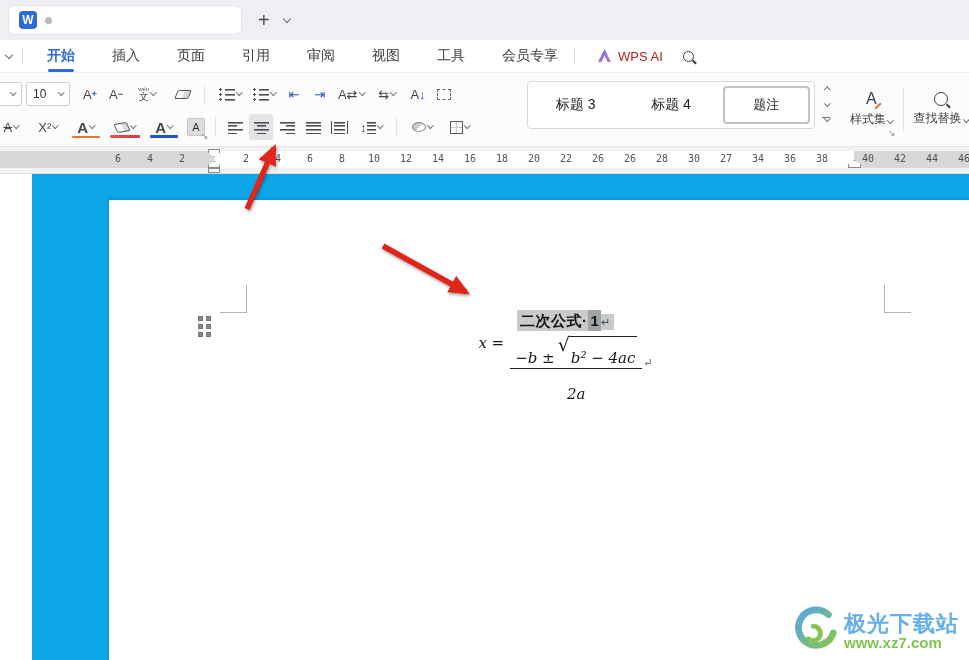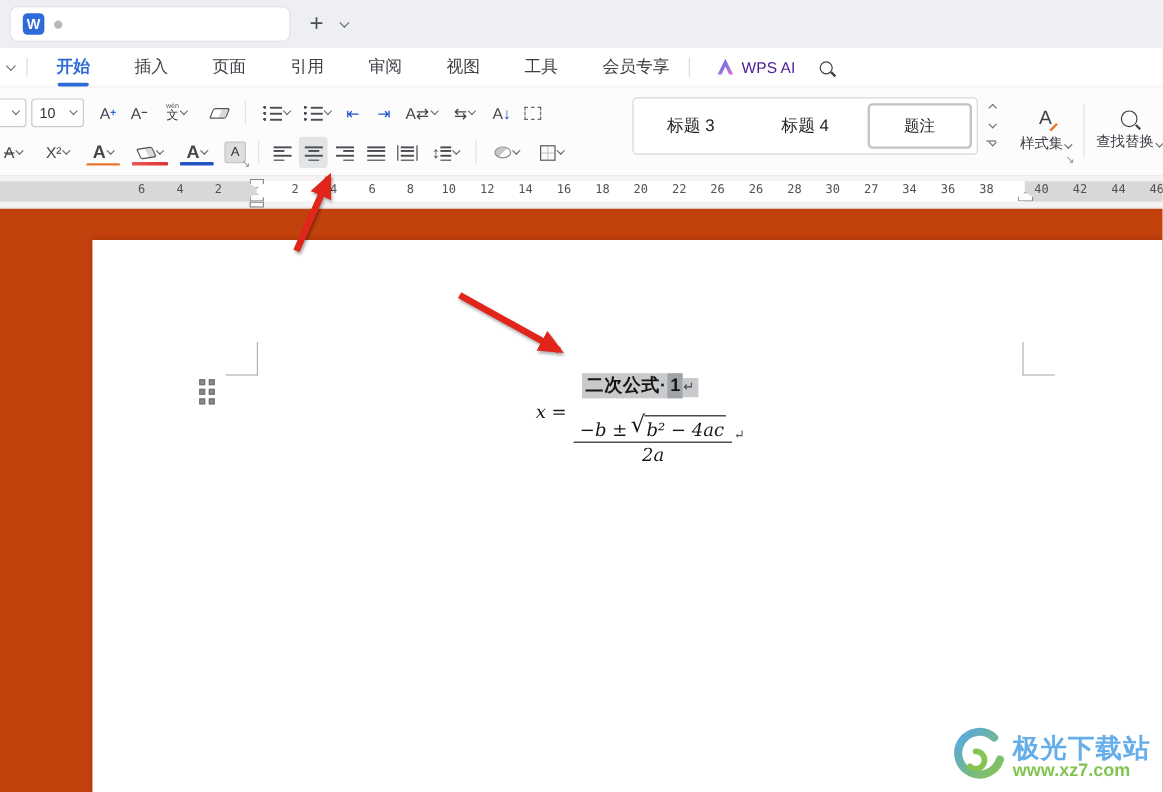--- a/index.html
+++ b/index.html
@@ -24,21 +24,21 @@
   
   .menubar { height:33px; background:#fff; display:flex; align-items:center; padding:0 10px 0 6px;
     border-bottom:1px solid #ececec; }
   .vdiv { width:1px; height:16px; background:#dcdcdc; margin:0 10px; }
   .menu-items { display:flex; align-items:center; gap:33px; margin-left:12px; }
   .menu-item { font-size:14px; color:#3d4045; position:relative; padding:6px 2px; cursor:default; }
   .menu-item.active { color:var(--accent_blue); font-weight:bold; }
   .menu-item.active::after { content:""; position:absolute; left:50%; transform:translateX(-50%);
     bottom:-1px; width:26px; height:3px; background:var(--accent_blue); border-radius:2px; }
   .ai-area { display:flex; align-items:center; gap:6px; margin-left:12px; }
-  .ai-text { font-size:13px; color:#4c1d95; }
+  .ai-text { font-size:13px; color:#b91c1c; }
   .mag { position:relative; width:11px; height:11px; border:1.6px solid #3c4043; border-radius:50%;
     display:inline-block; }
   .mag::after { content:""; position:absolute; width:5px; height:1.6px; background:#3c4043;
     right:-4px; bottom:-2px; transform:rotate(45deg); }
 
   
   .toolbar { position:relative; height:74px; background:#fcfcfd; border-bottom:1px solid #e6e6e6; }
   .trow { position:absolute; left:0; display:flex; align-items:center; height:28px; }
   .trow1 { top:7px; }
   .trow2 { top:40px; }
@@ -119,43 +119,43 @@
   .ruler-nums { position:absolute; top:6px; display:flex; }
   .rnum { width:32px; text-align:center; font-size:10px; color:#4f5257;
     font-family:"DejaVu Sans Mono","Liberation Mono",monospace; }
   .mk { position:absolute; background:#fdfdfd; border:1px solid #86898d; }
   .mk-first { left:208px; top:2px; width:12px; height:8px; clip-path:polygon(0 0,100% 0,100% 48%,50% 100%,0 48%); }
   .mk-hang { left:208px; top:14px; width:12px; height:7px; clip-path:polygon(50% 0,100% 55%,100% 100%,0 100%,0 55%); }
   .mk-box { left:208px; top:21px; width:12px; height:5px; }
   .mk-right { left:848px; top:13px; width:13px; height:8px; clip-path:polygon(50% 0,100% 55%,100% 100%,0 100%,0 55%); }
 
   
-  .workspace { position:relative; height:486px; background:#c2410c; overflow:hidden; }
+  .workspace { position:relative; height:486px; background:#0ea5e9; overflow:hidden;margin-left:32px; }
   .page { position:absolute; left:77px; top:26px; width:892px; height:470px; background:#fff;
     box-shadow:0 0 5px rgba(0,0,0,.18); }
   .corner { position:absolute; width:27px; height:28px; top:85px; }
   .corner.tl { left:111px; border-right:1px solid #b3b3b3; border-bottom:1px solid #b3b3b3; }
   .corner.tr { left:775px; border-left:1px solid #b3b3b3; border-bottom:1px solid #b3b3b3; }
   .drag-handle { position:absolute; left:89px; top:116px; display:grid;
     grid-template-columns:5px 5px; grid-auto-rows:5px; gap:3px; }
   .drag-handle i { background:#888b8e; border:1px solid #6f7276; }
   .textarea-col { position:absolute; left:138px; width:637px; text-align:center; }
   .heading-line { top:112px; font-size:15px; font-weight:600; color:#141414; letter-spacing:.5px; }
   .hl-bg { background:var(--selection_gray); padding:2px 1px 2px 3px; }
   .hl-field { background:var(--field_gray); padding:2px 2px; }
   .pilcrow { color:#3f4c58; font-size:11px; font-weight:400; }
   .hl-bg2 { background:var(--selection_gray); padding:2px 3px 2px 0; }
   .formula-line { top:134px; font-family:"DejaVu Serif","Liberation Serif",serif;
     font-style:italic; font-size:15px; color:#17181a; }
   .frac { display:inline-flex; flex-direction:column; align-items:center; vertical-align:-15px; margin-left:6px; }
   .num { display:inline-flex; align-items:flex-end; padding:0 5px 1px; gap:3px; }
-  .den { border-top:1.4px solid #222; align-self:stretch; text-align:center; padding-top:1px; }
+  .den { border-top:1.4px solid #222; align-self:stretch; text-align:center; padding-top:16px; }
   .sqrt { display:inline-flex; align-items:flex-start; }
   .radical { font-size:19px; line-height:.85; font-style:normal; }
-  .radicand { border-top:1.4px solid #222; padding:2px 2px 0; margin-left:-1px; }
+  .radicand { border-top:1.4px solid #222; padding:12px 2px 0; margin-left:-1px; }
   .f-pilcrow { color:#4a5663; font-size:11px; font-style:normal; vertical-align:-18px; margin-left:1px; }
 
   
   .arrows { position:absolute; inset:0; width:969px; height:660px; pointer-events:none; z-index:40;
     filter:drop-shadow(1.5px 2px 1.5px rgba(0,0,0,.35)); }
 
   
   .watermark { position:absolute; right:10px; bottom:4px; display:flex; align-items:center; gap:4px;
     z-index:30; opacity:.92; }
   .wm-text { display:flex; flex-direction:column; line-height:1.05; }

